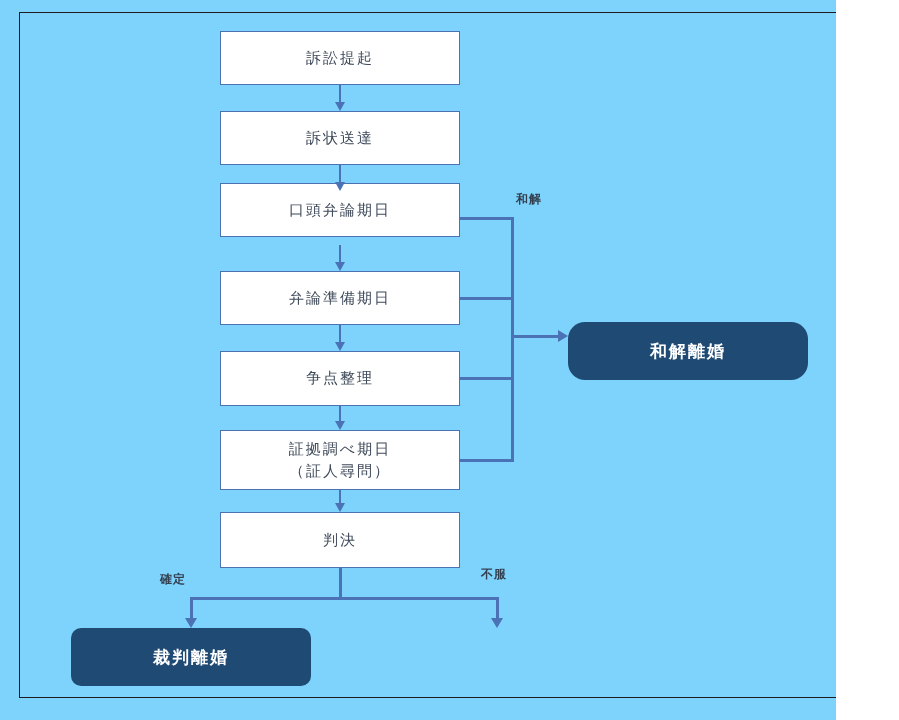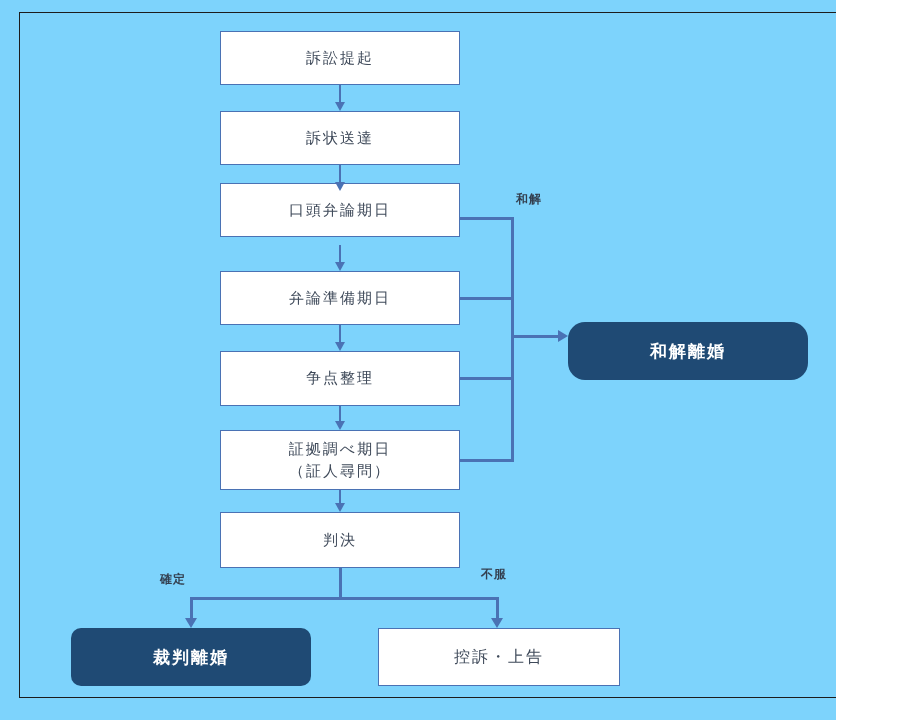--- a/index.html
+++ b/index.html
@@ -109,14 +109,13 @@
   <div class="dark-box" id="outSettlement">和解離婚</div>
 
   <div class="vline" id="branchV"></div>
   <div class="hline" id="branchH"></div>
   <div class="varrow thick" id="aConfirmed"></div>
   <div class="varrow thick" id="aAppeal"></div>
   <div class="blabel" id="lblConfirmed">確定</div>
   <div class="blabel" id="lblAppeal">不服</div>
 
   <div class="dark-box" id="outJudicial">裁判離婚</div>
-  <div class="step" id="appealBox">控訴・上告</div>
 </div>
 
 </body></html>

